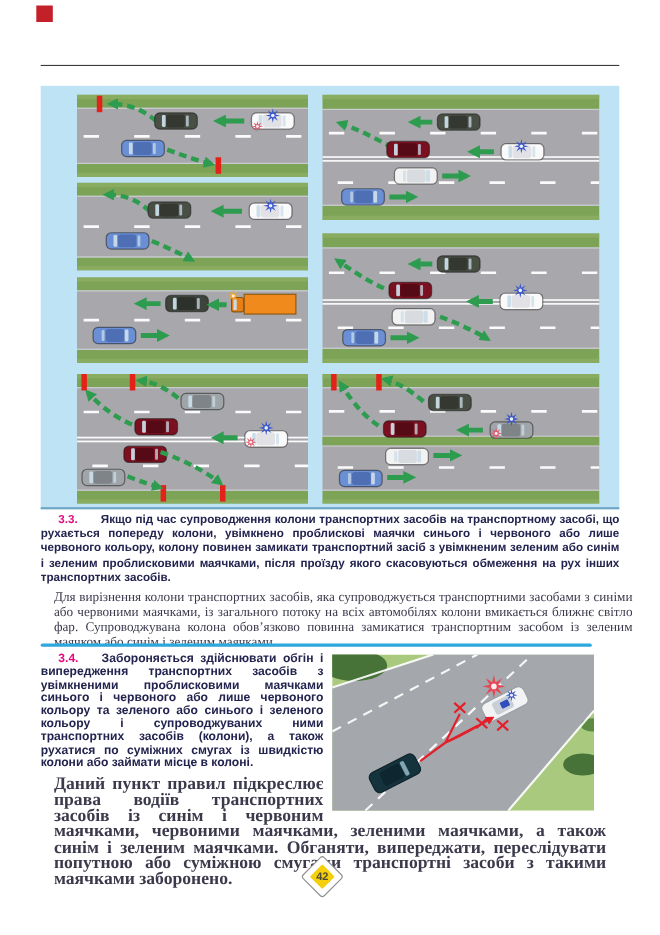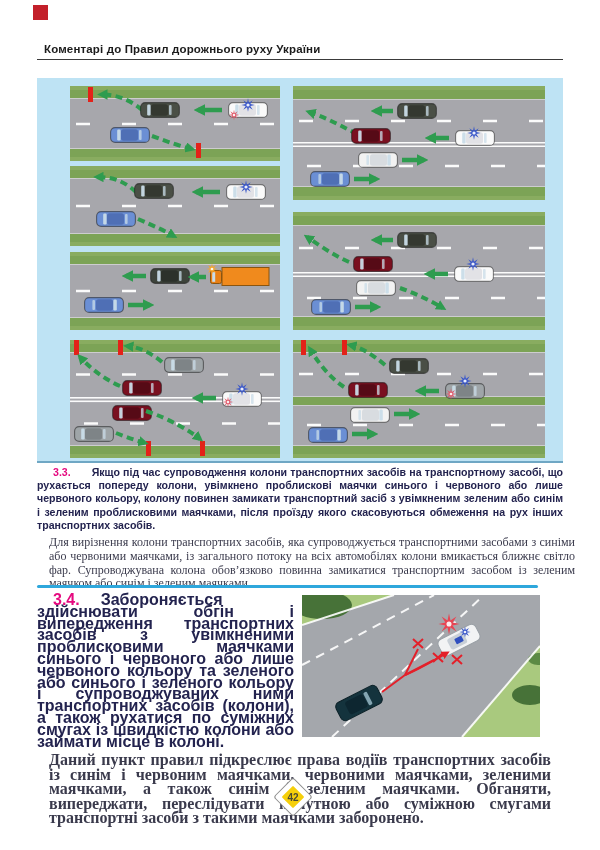--- a/index.html
+++ b/index.html
@@ -16,21 +16,21 @@
   .d-l4{left:33px;top:262px;} .d-r1{left:256px;top:8px;} .d-r2{left:256px;top:134px;}
   .d-r3{left:256px;top:262px;}
   .lead{font-weight:700;color:#23234F;text-align:justify;text-indent:16px;margin:0;}
   .s33-lead{position:absolute;left:37px;top:466px;width:526px;font-size:10.6px;line-height:13.2px;}
   .num{color:#E5097F;margin-right:21px;}
   .serif{font-family:"Liberation Serif",serif;color:#3A3A4C;text-align:justify;margin:12px;}
   .s33-comment{position:absolute;left:37px;top:524px;width:526px;font-size:12px;line-height:13.8px;}
   .rule-blue{position:absolute;left:37px;top:585px;width:501px;height:3px;background:#2EA7DC;border-radius:2px;}
   .s34{position:absolute;left:37px;top:594px;width:526px;}
   .fig34{float:right;width:238px;height:142px;margin:1px 23px 6px 8px;display:block;}
-  .s34 .lead{font-size:16px;line-height:11.8px;}
+  .s34 .lead{font-size:11px;line-height:11.8px;}
   .s34 .serif{font-size:16px;line-height:14.4px;margin-top:6px;font-weight:bold;}
   .badge{position:absolute;left:279px;top:783px;width:28px;height:28px;transform:rotate(45deg);
         background:#fff;border:1.5px solid #8E8E8E;border-radius:3px;box-sizing:border-box;}
   .badge-inner{position:absolute;left:5px;top:5px;right:5px;bottom:5px;background:#F5CF0B;border-radius:1px;}
   .badge-num{position:absolute;left:0;top:0;width:100%;height:100%;display:flex;align-items:center;
         justify-content:center;transform:rotate(-45deg);font-size:10px;font-weight:700;color:#4A4A33;}
   
   .gr{fill:#7CA356;} .gr2{fill:#93B46A;opacity:.55;} .rd{fill:#A7A7AC;}
   .edge{fill:#E6E6E6;opacity:.6;}
   .dash{stroke:#fff;stroke-width:2.4;stroke-dasharray:14 32;fill:none;opacity:.95;}
@@ -66,21 +66,20 @@
       <marker id="ga" viewBox="0 0 8 8" refX="5" refY="4" markerWidth="2.6" markerHeight="2.6" orient="auto-start-reverse">
         <path d="M0,0 L8,4 L0,8 z" fill="#2E9C4F"></path>
       </marker>
       <marker id="ra" viewBox="0 0 8 8" refX="5" refY="4" markerWidth="4" markerHeight="4" orient="auto-start-reverse">
         <path d="M0,0 L8,4 L0,8 z" fill="#E3202A"></path>
       </marker>
     </defs>
   </svg>
 
   <div class="corner-mark"></div>
-  <div class="header-title">Коментарі до Правил дорожнього руху України</div>
   <div class="header-rule"></div>
 
   <div class="panel">
 
     <svg class="d-l1" width="210" height="75" viewBox="0 0 210 75">
       <rect class="gr" x="0" y="0" width="210" height="12"></rect>
         <rect class="gr2" x="0" y="0" width="210" height="4"></rect>
       <rect class="gr" x="0" y="63" width="210" height="12"></rect>
         <rect class="gr2" x="0" y="71" width="210" height="4"></rect>
       <rect class="rd" x="0" y="12" width="210" height="51"></rect>

